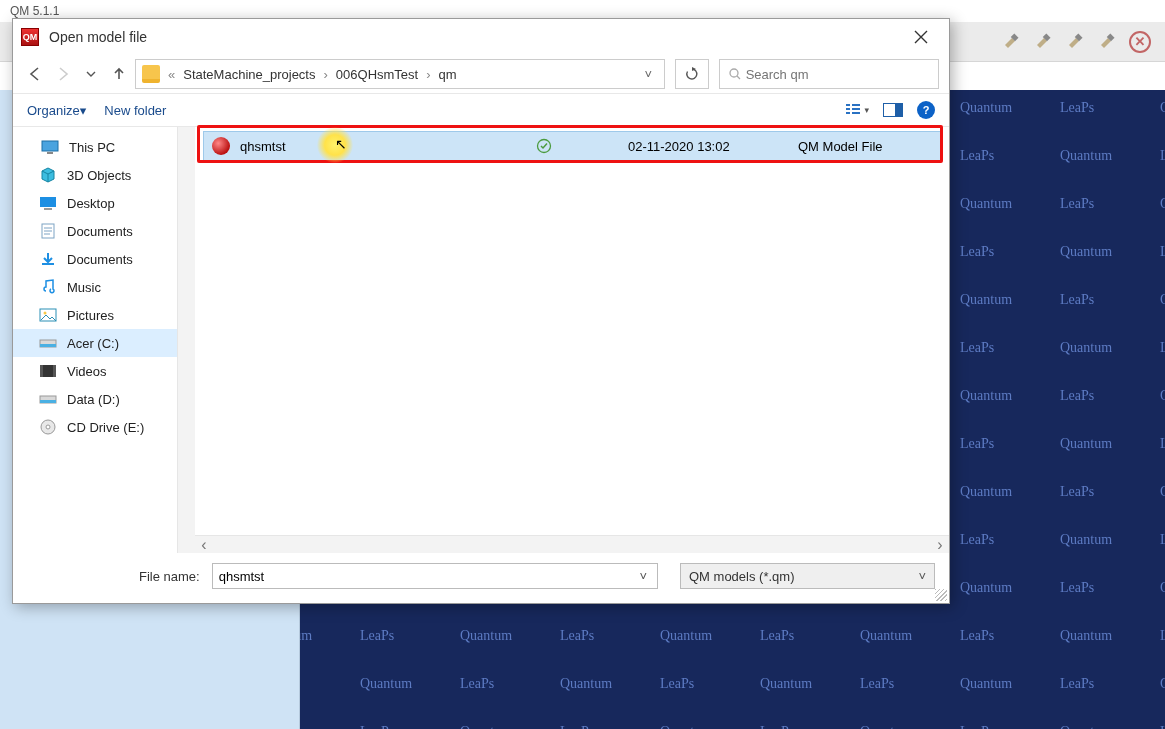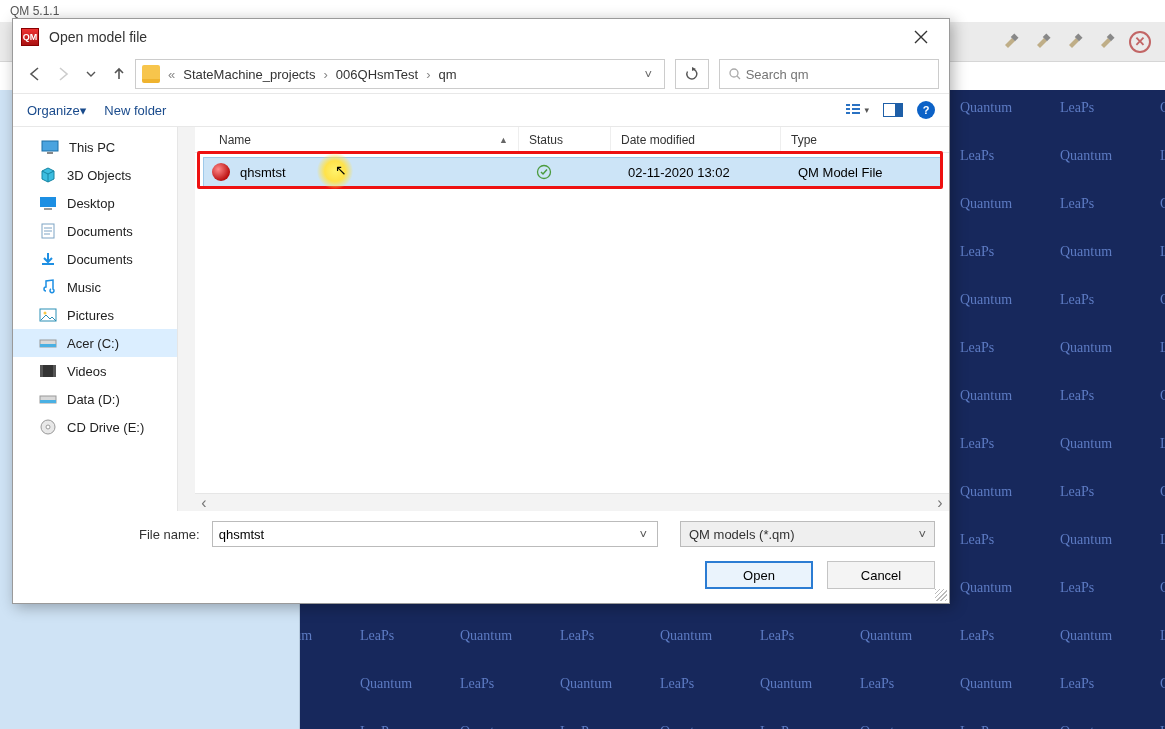--- a/index.html
+++ b/index.html
@@ -446,35 +446,20 @@
           <span class="side-ico">
             <svg width="16" height="16">
               <circle cx="8" cy="8" r="7" fill="#e8e8e8" stroke="#999"></circle>
               <circle cx="8" cy="8" r="2" fill="#fff" stroke="#999"></circle>
             </svg>
           </span>
           <span>CD Drive (E:)</span>
         </div>
       </div>
     <div class="filelist">
-      <div class="cols">
-        <div class="col name">
-          <span>Name</span>
-          <span class="sort-up">▲</span>
-        </div>
-        <div class="col status">
-            <span>Status</span>
-          </div>
-        <div class="col date">
-            <span>Date modified</span>
-          </div>
-        <div class="col type">
-            <span>Type</span>
-          </div>
-      </div>
       <div class="row-wrap">
         <div class="highlight-box"></div>
         <div class="file-row">
           <div class="file-ico"></div>
           <div class="fc-name">qhsmtst</div>
           <div class="fc-status">
             <svg width="16" height="16">
                 <circle cx="8" cy="8" r="6.5" fill="none" stroke="#4b9b3e" stroke-width="1.3"></circle>
                 <path d="M5 8 L7 10 L11 5.5" fill="none" stroke="#4b9b3e" stroke-width="1.5"></path>
               </svg>
@@ -499,23 +484,15 @@
       <span class="fn-label">File name:</span>
       <div class="fn-input">
         <input value="qhsmtst" style="">
         <span class="fn-drop">˅</span>
       </div>
       <div class="filter">
         <span>QM models (*.qm)</span>
         <span class="caret">˅</span>
       </div>
     </div>
-    <div class="btnrow">
-      <div class="btn primary">
-          <span>Open</span>
-        </div>
-      <div class="btn">
-          <span>Cancel</span>
-        </div>
-    </div>
   </div>
   <div class="resize"></div>
 </div>
 
 </body></html>

